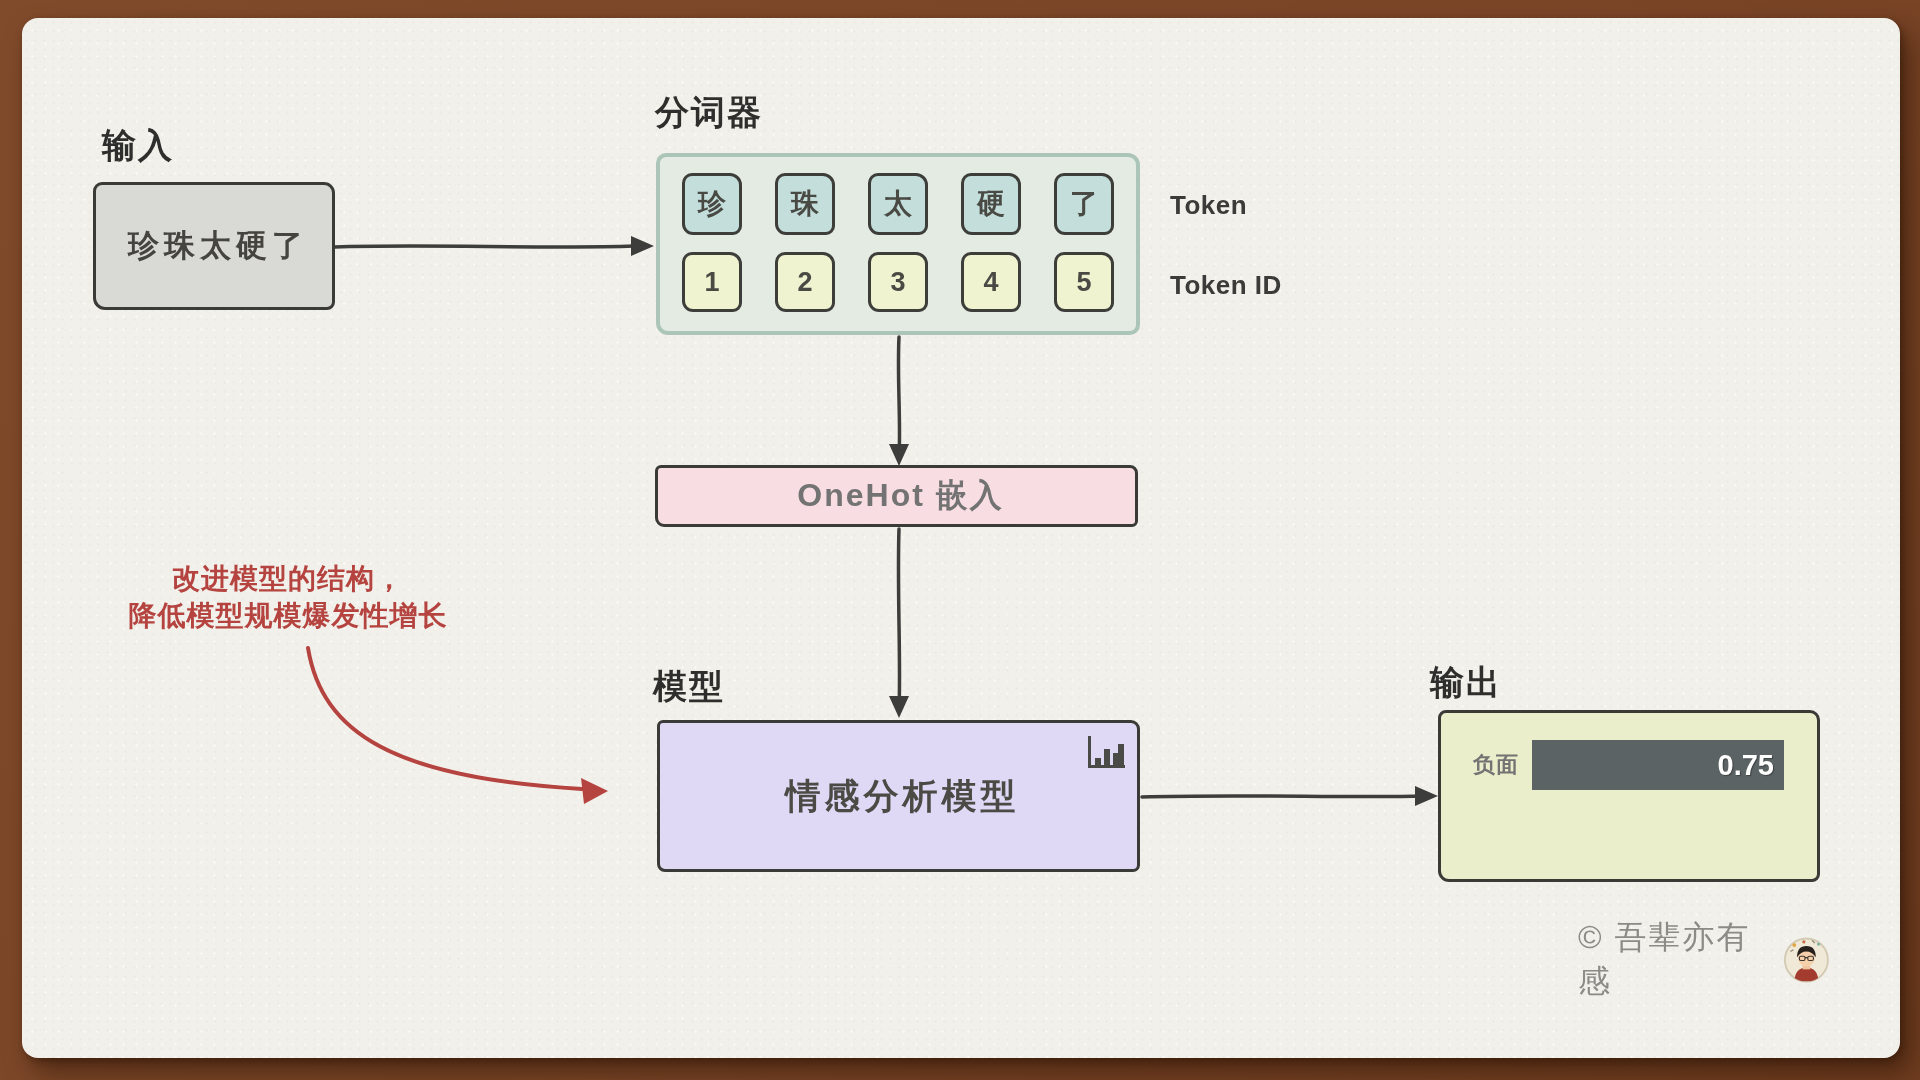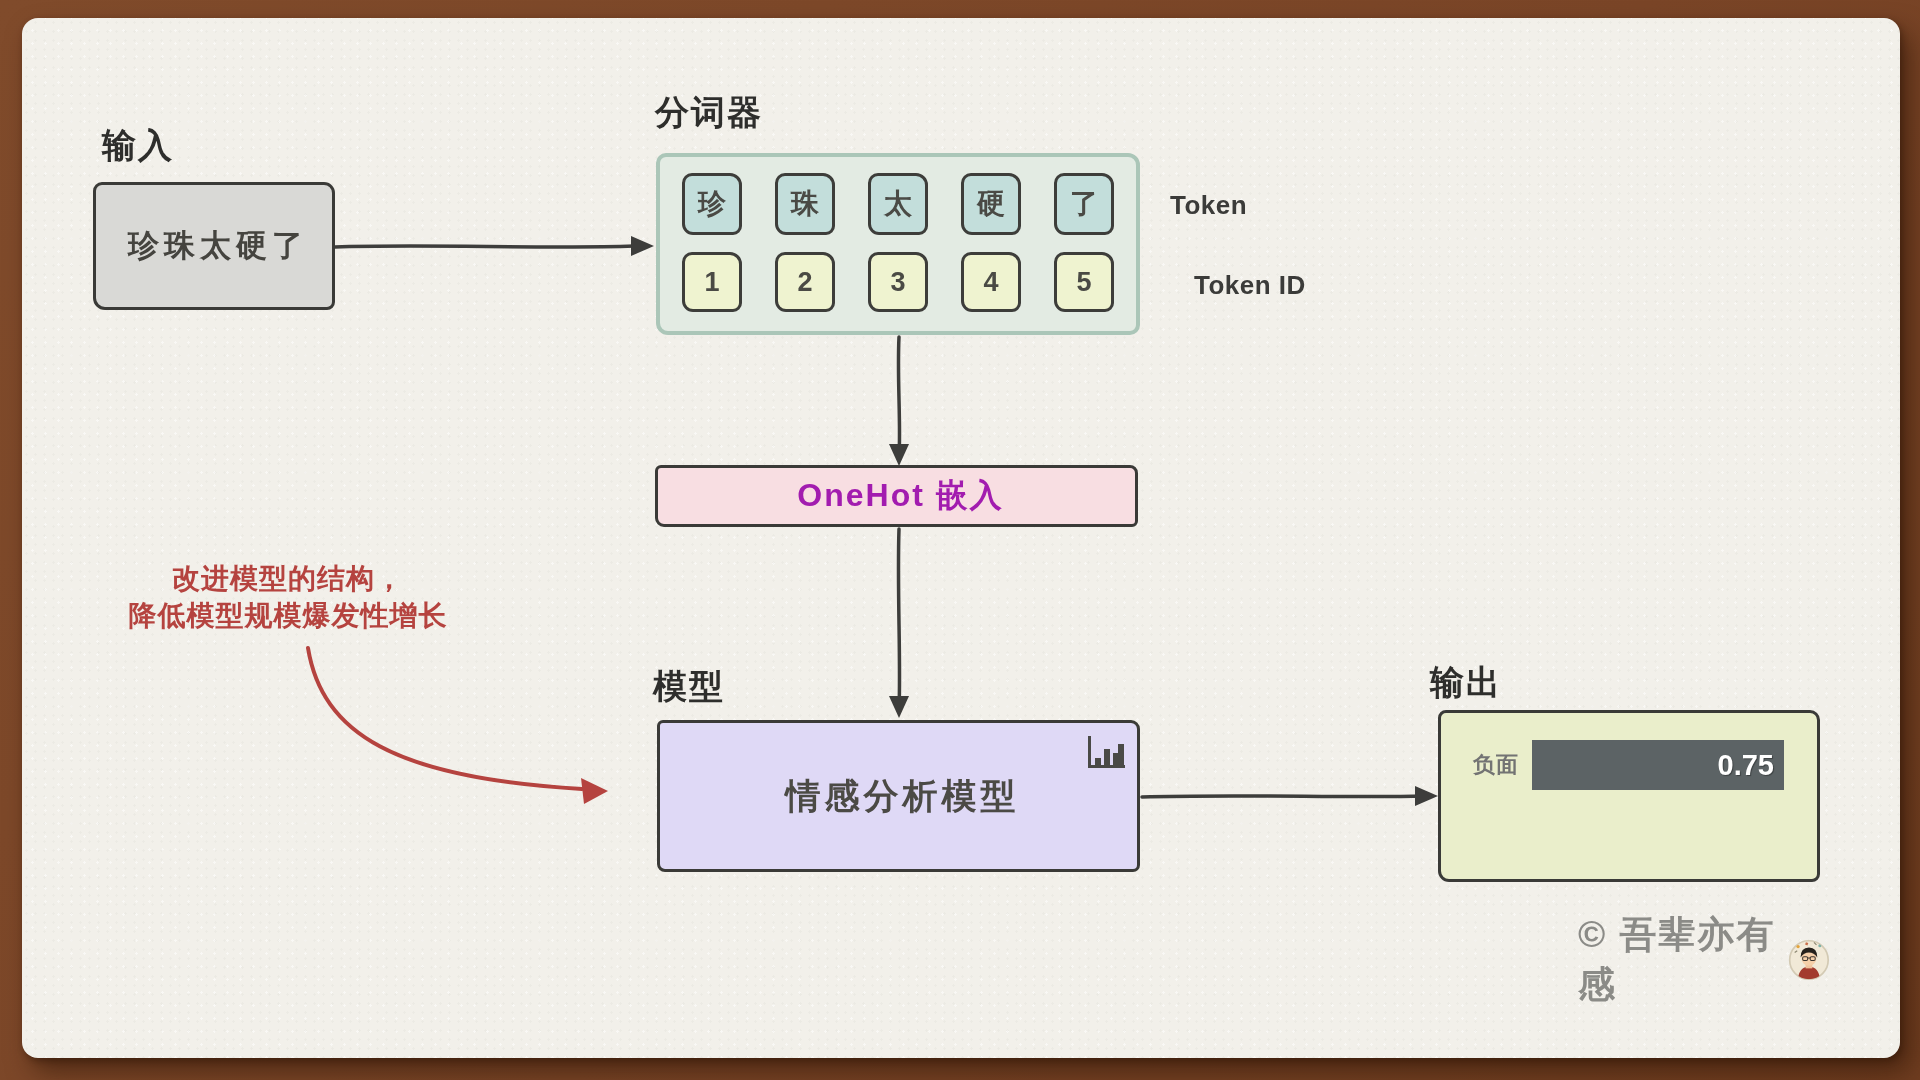--- a/index.html
+++ b/index.html
@@ -26,40 +26,40 @@
   .tok-row{display:flex;justify-content:space-between;}
   .tok-row + .tok-row{margin-top:17px;}
   .cell{width:60px;height:62px;border:3px solid #3d3d3a;border-radius:10px 12px 9px 11px;
         box-sizing:border-box;display:flex;align-items:center;justify-content:center;
         font-size:28px;font-weight:bold;color:#4a4a45;}
   .cell.token{background:#c3dedb;}
   .cell.tokenid{background:#eff3d0;height:60px;font-size:27px;}
   .row-label{font-size:26px;font-weight:bold;color:#3b3b39;letter-spacing:0.5px;}
   .pill-box{left:633px;top:447px;width:483px;height:62px;background:#f8dee2;
             border-radius:6px 8px 6px 9px;display:flex;align-items:center;justify-content:center;}
-  .pill-text{font-size:32px;font-weight:bold;color:#a21caf;letter-spacing:2px;}
+  .pill-text{font-size:32px;font-weight:bold;color:#737373;letter-spacing:2px;}
   .model-box{left:635px;top:702px;width:483px;height:152px;background:#dfd9f6;
              border-radius:6px 9px 7px 8px;display:flex;align-items:center;justify-content:center;text-align:center;}
   .model-text{font-size:35px;font-weight:bold;color:#4b4a45;letter-spacing:4px;}
   .chart-ico{position:absolute;right:10px;top:10px;}
   .out-panel{left:1416px;top:692px;width:382px;height:172px;background:#eaeecb;
              border-radius:8px 10px 8px 11px;padding:27px 0 0 0;}
   .out-row{display:flex;align-items:center;height:50px;}
   .out-row + .out-row{margin-top:15px;}
   .out-lbl{width:78px;text-align:right;padding-right:13px;font-size:22px;color:#737373;
            font-weight:bold;letter-spacing:1px;flex:none;}
   .bar-track{width:336px;height:50px;flex:none;}
   .bar{height:100%;background:#5c6365;display:flex;align-items:center;justify-content:flex-end;
        padding-right:10px;box-sizing:border-box;}
   .bar-val{font-size:29px;font-weight:bold;color:#ffffff;text-shadow:1px 1px 1px rgba(0,0,0,0.35);}
   .annot{left:90px;top:542px;width:352px;text-align:center;font-size:28px;font-weight:bold;
          color:#b5433f;line-height:37px;letter-spacing:1px;}
   .wm{left:1556px;top:917px;width:252px;height:50px;display:flex;align-items:center;
       justify-content:flex-end;gap:12px;}
-  .wm-text{font-size:37px;font-weight:bold;color:#8b8b87;letter-spacing:2px;}
+  .wm-text{font-size:32px;font-weight:normal;color:#8b8b87;letter-spacing:2px;}
   svg{display:block;}
   .overlay{position:absolute;left:0;top:0;pointer-events:none;}
 </style>
 </head>
 <body>
 
 <div class="stage">
   <div class="paper">
 
     <svg class="overlay" width="1878" height="1040" viewBox="0 0 1878 1040">
@@ -95,21 +95,21 @@
       </div>
       <div class="tok-row">
         <div class="cell tokenid">1</div>
         <div class="cell tokenid">2</div>
         <div class="cell tokenid">3</div>
         <div class="cell tokenid">4</div>
         <div class="cell tokenid">5</div>
       </div>
     </div>
     <div class="abs row-label" style="left:1148px;top:172px;">Token</div>
-    <div class="abs row-label" style="left:1148px;top:252px;margin-left:24px;">Token ID</div>
+    <div class="abs row-label" style="left:1148px;top:252px;">Token ID</div>
 
     <div class="abs sketch-box pill-box">
       <span class="pill-text">OneHot 嵌入</span>
     </div>
 
     <div class="abs annot">
       <div>改进模型的结构，</div>
       <div>降低模型规模爆发性增长</div>
     </div>
 

